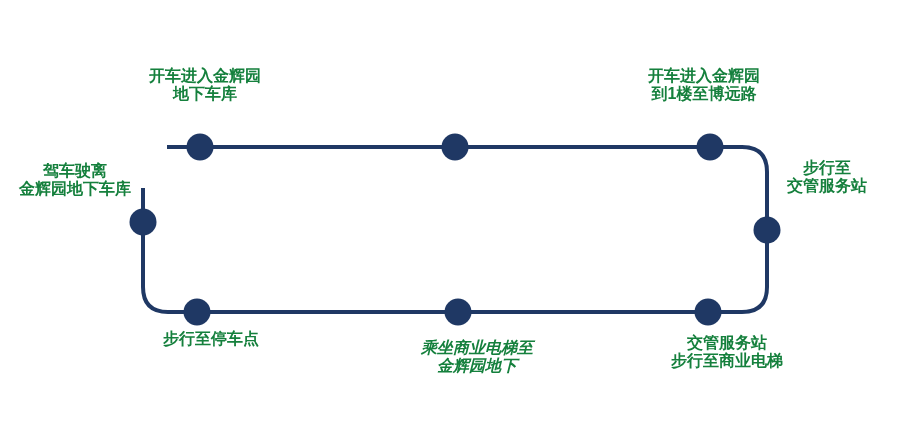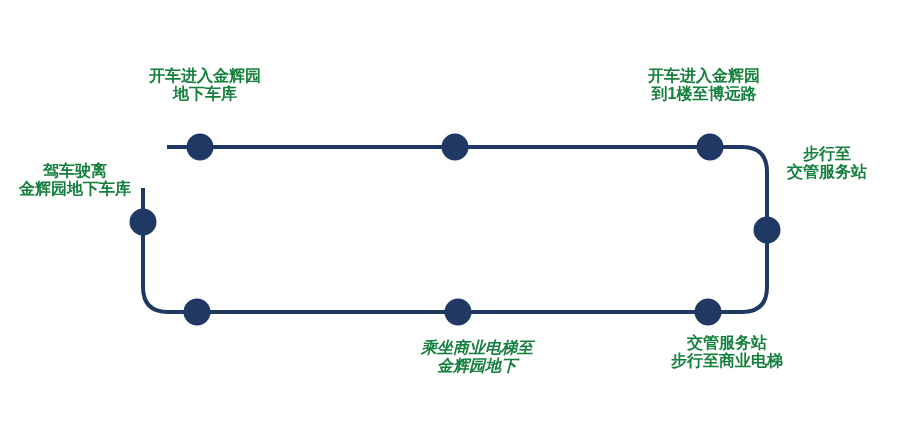--- a/index.html
+++ b/index.html
@@ -28,21 +28,21 @@
     font-weight: bold;
     font-size: 16px;
     line-height: 1.12;
     text-align: center;
     white-space: pre-line;
     letter-spacing: 0px;
   }
   .lbl-1 { left: 95px;  top: 67px;  width: 220px; }
   .lbl-2 { left: 338px; top: 67px;  width: 240px; }
   .lbl-3 { left: 594px; top: 67px;  width: 220px; }
-  .lbl-4 { left: 757px; top: 145px; width: 140px; }
+  .lbl-4 { left: 757px; top: 159px; width: 140px; }
   .lbl-5 { left: 617px; top: 334px; width: 220px; }
   .lbl-6 { left: 367px; top: 339px; width: 220px; font-style: italic; }
   .lbl-7 { left: 121px; top: 330px; width: 180px; }
   .lbl-8 { left: 0px;   top: 162px; width: 150px; }
 </style>
 </head>
 <body>
 
 <div class="canvas">
 
@@ -62,16 +62,17 @@
   <div class="step-label lbl-1">开车进入金辉园
 地下车库</div>
   <div class="step-label lbl-3">开车进入金辉园
 到1楼至博远路</div>
   <div class="step-label lbl-4">步行至
 交管服务站</div>
   <div class="step-label lbl-5">交管服务站
 步行至商业电梯</div>
   <div class="step-label lbl-6">乘坐商业电梯至
 金辉园地下</div>
+  <div class="step-label lbl-7">步行至停车点</div>
   <div class="step-label lbl-8">驾车驶离
 金辉园地下车库</div>
 
 </div>
 
 </body></html>

